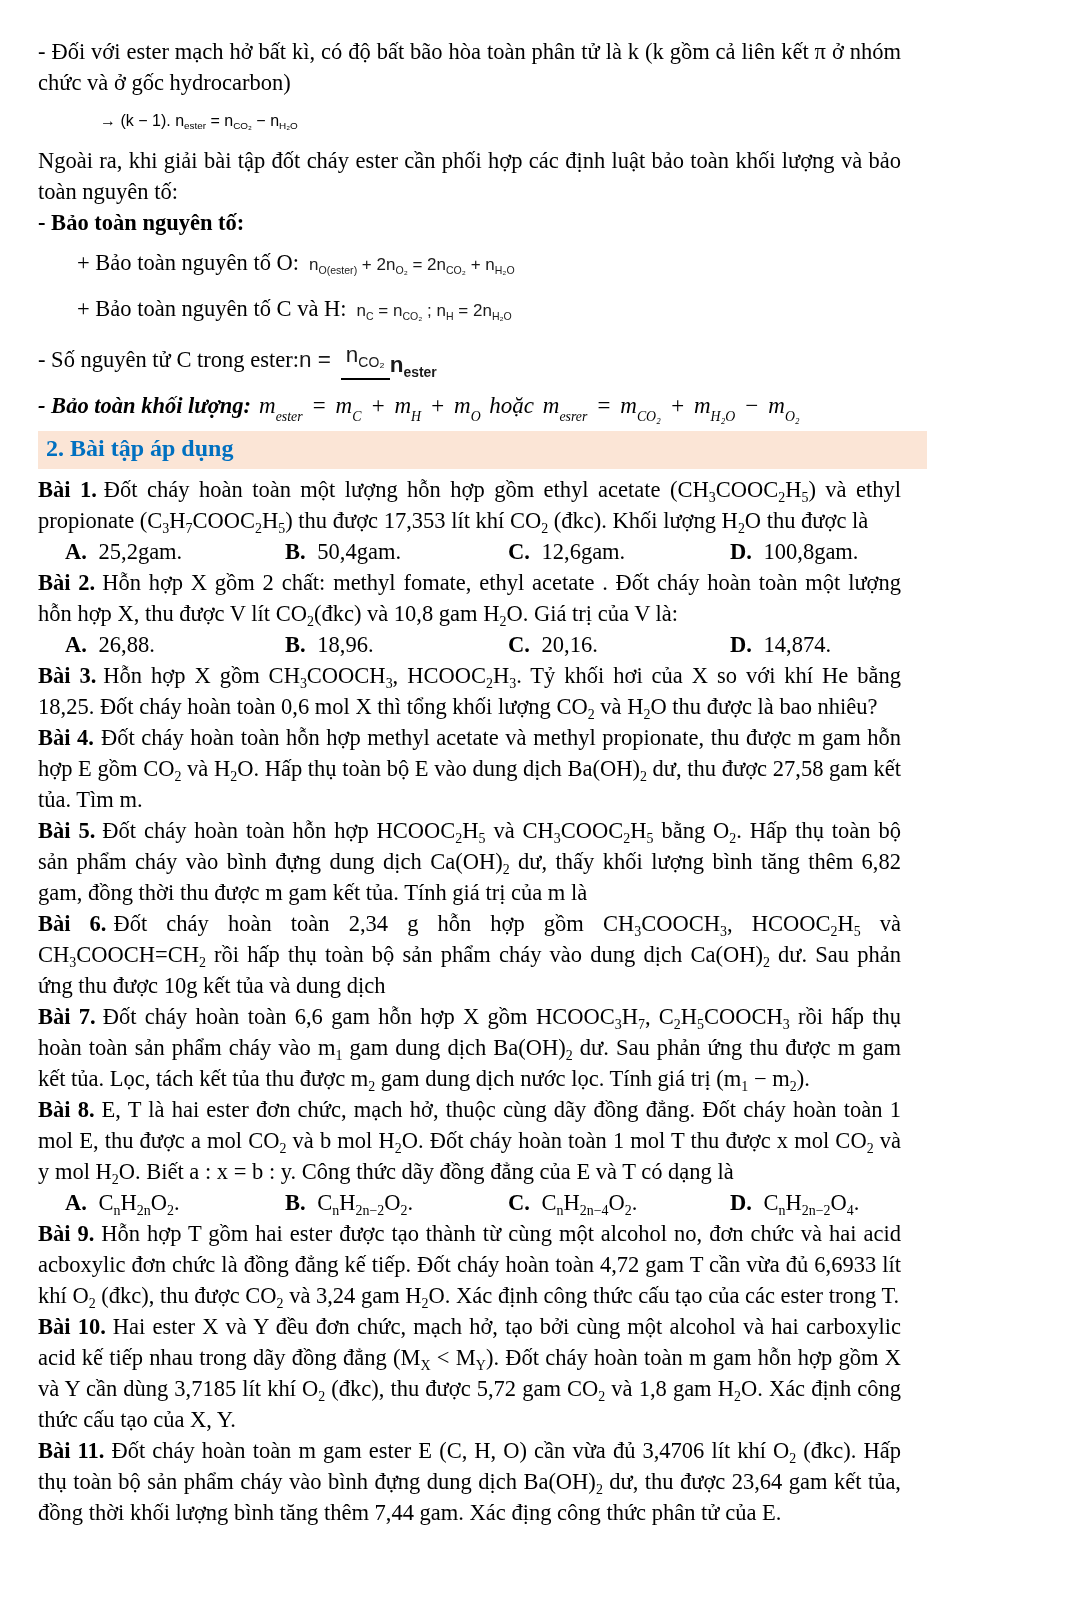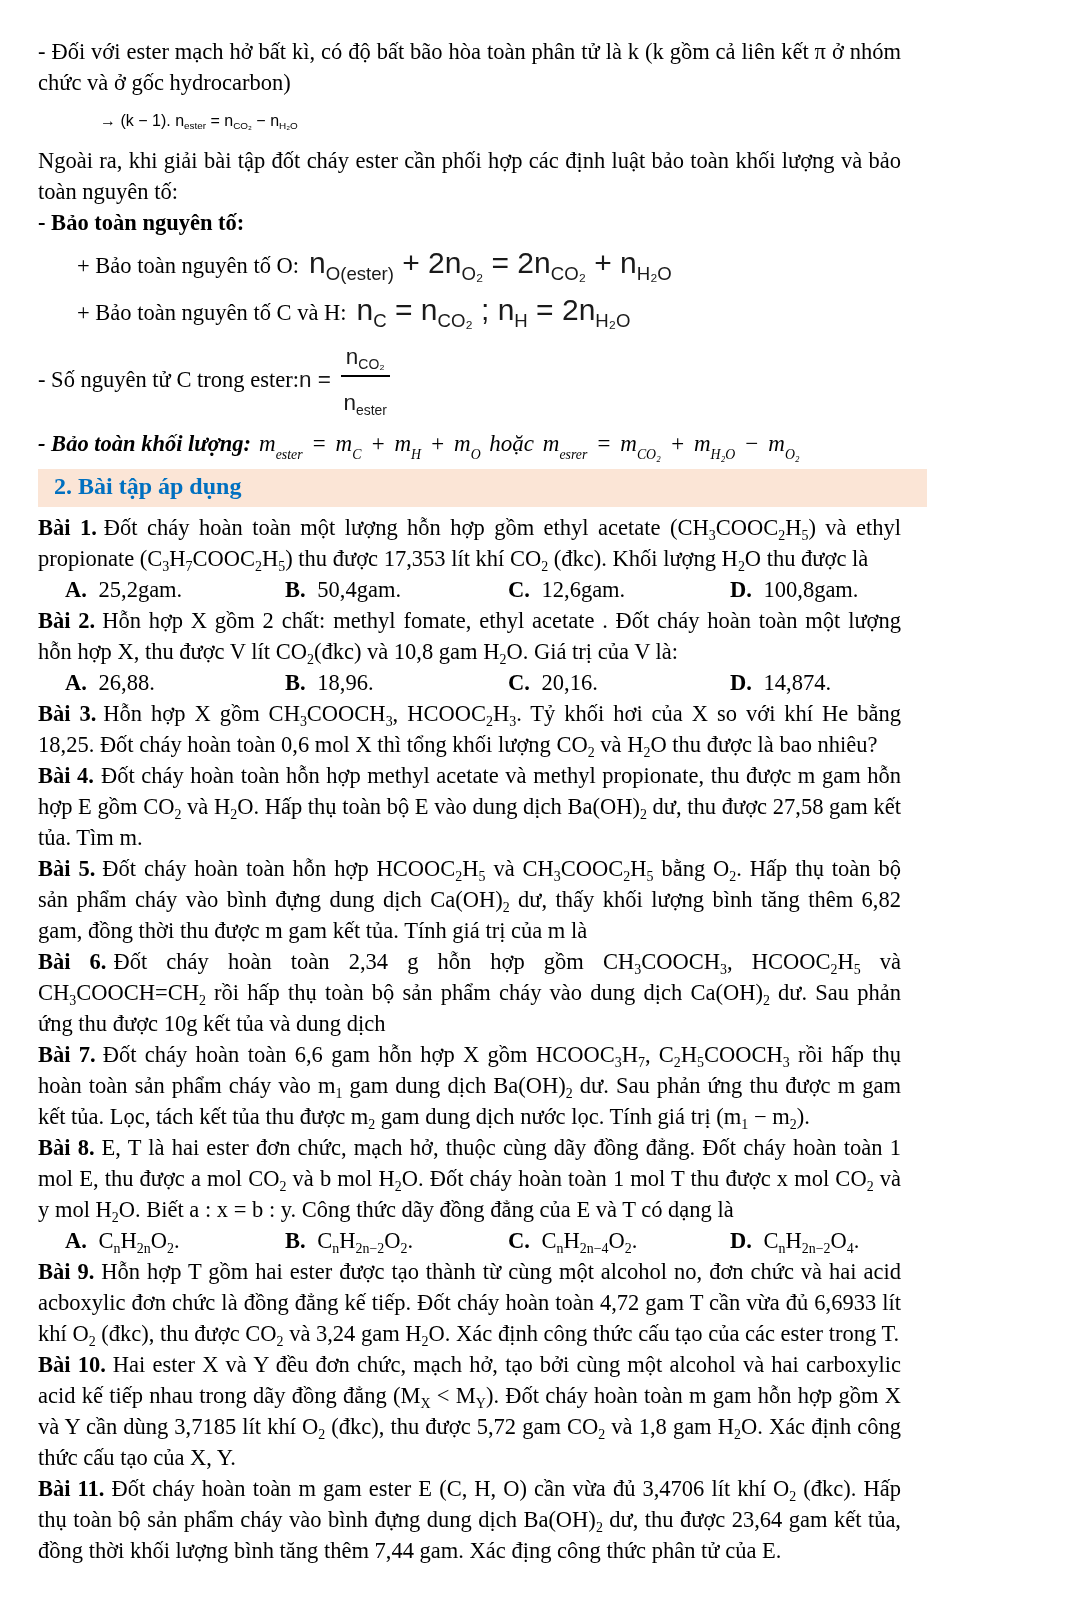--- a/index.html
+++ b/index.html
@@ -16,32 +16,32 @@
   .bold { font-weight:bold; }
   sub { font-size:62%; line-height:0; vertical-align:-0.35em; }
   .sans { font-family:"Liberation Sans", sans-serif; color:#1a1a1a; }
   .formula-k {
     margin:7px 0 9px 62px;
     font-size:16px;
     font-family:"Liberation Sans", sans-serif;
   }
   .formula-row { display:flex; align-items:baseline; margin:9px 0 13px 0; }
   .formula-row .flabel { white-space:nowrap;margin-left:39px; }
-  .formula-row .fmath { margin-left:10px; font-size:30px; white-space:nowrap; }
+  .formula-row .fmath { margin-left:10px; font-size:17px; white-space:nowrap; }
   .fraction-row { display:flex; align-items:center; margin:8px 0 10px 0; }
   .fraction-row .fmath { display:flex; align-items:center; }
-  .frac { display:inline-flex; flex-direction:column; text-align:center; margin-left:10px; }
+  .frac { display:inline-flex; text-align:center; margin-left:10px; }
   .frac .num { border-bottom:2px solid #000; padding:0 5px 3px 5px; }
-  .frac .den { padding-top:10px; }
+  .frac .den { padding-top:10px;font-weight:bold; }
   .mass-row { display:flex; align-items:baseline; margin:4px 0 10px 0;font-style:italic; }
   .mass-row .fmath { margin-left:8px; font-size:23px; word-spacing:3px; white-space:nowrap; }
   .mass-row sub { font-size:60%; vertical-align:-0.55em; }
   .section-bar {
     margin:6px -26px 5px 0;
-    padding:2px 8px 5px 16px;
+    padding:2px 8px 5px 8px;
     font-weight:bold; font-size:24px;
   }
   .problem p { margin:0; }
   .plabel { margin-right:7px; }
   .options {
     display:grid;
     grid-template-columns:220px 223px 222px 1fr;
     padding-left:27px;
   }
   .option b { margin-right:6px; }

